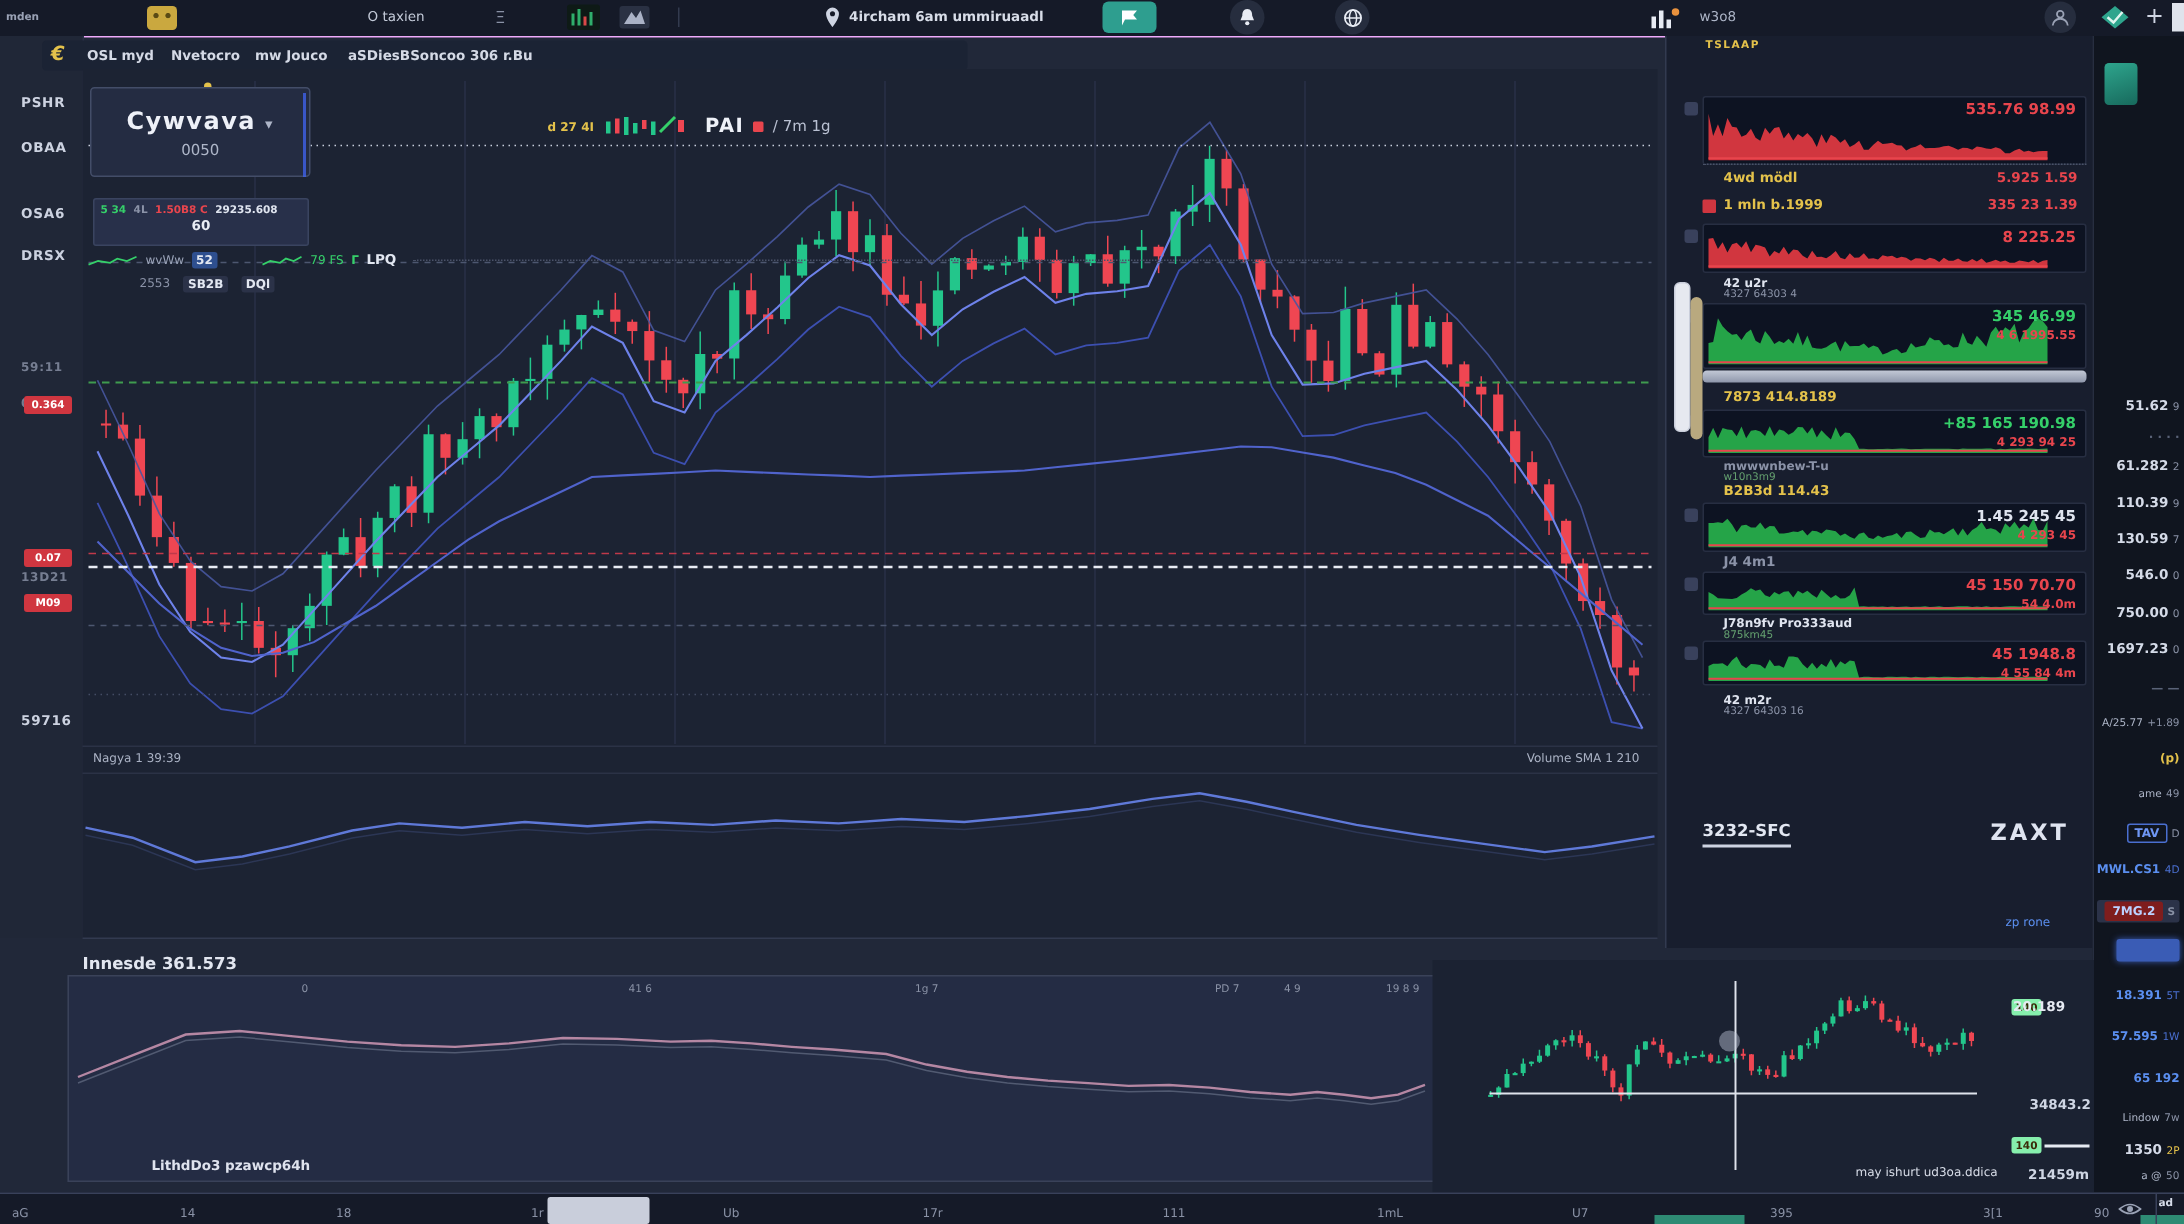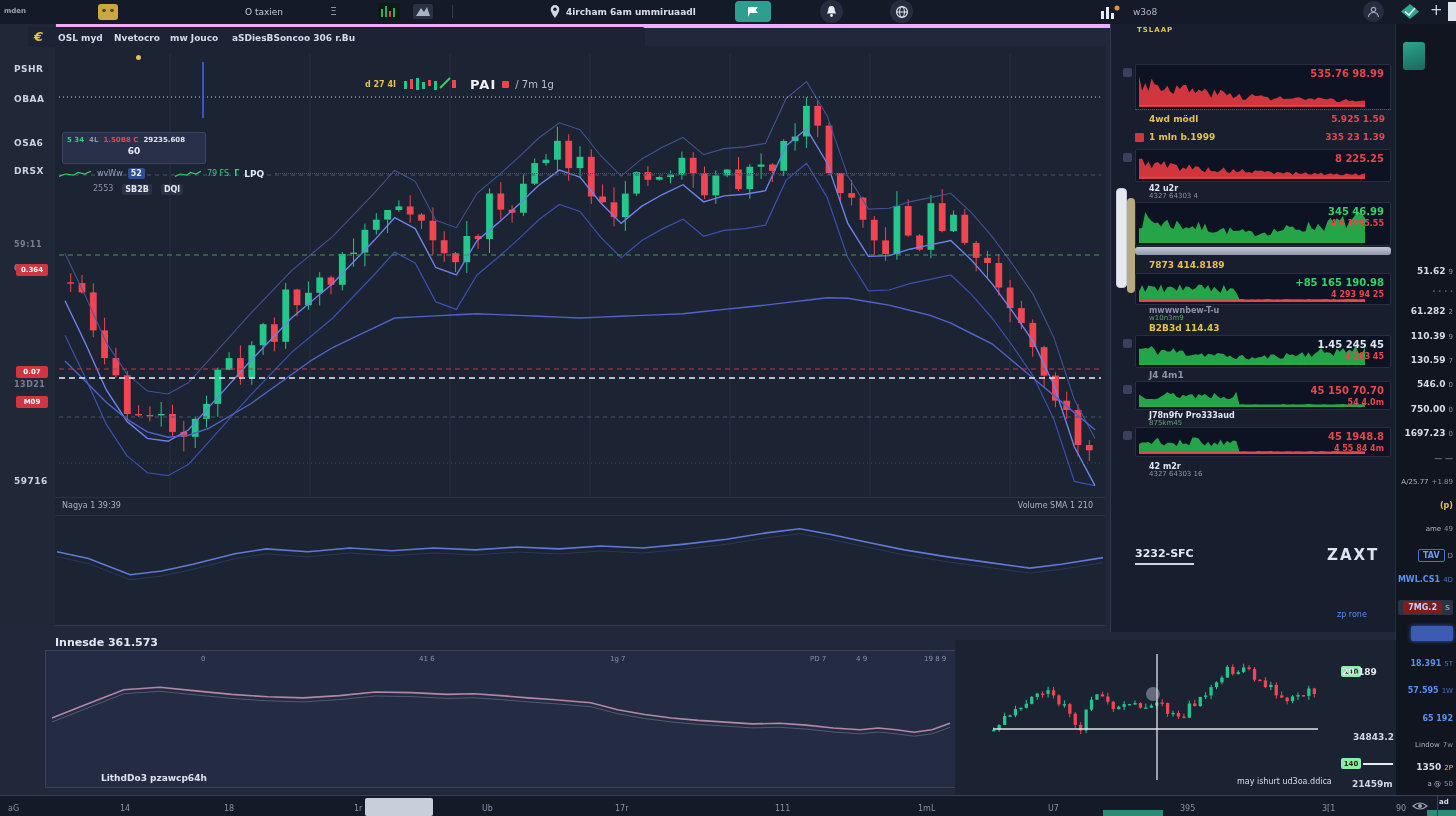--- a/index.html
+++ b/index.html
@@ -3,21 +3,21 @@
 <meta charset="utf-8">
 <style>
   html,body{margin:0;padding:0;background:#11151f;}
   #app{position:relative;width:1456px;height:816px;overflow:hidden;background:#212839;
        font-family:"DejaVu Sans","Liberation Sans",sans-serif;color:#cfd5e3;}
   .t{position:absolute;white-space:nowrap;line-height:1;}
   .abs{position:absolute;}
   svg{display:block;}
 
   
-  #topbar{position:absolute;left:0;top:0;width:1456px;height:24px;background:#151a28;border-bottom:4px solid #f0abfc;text-align:center;}
+  #topbar{position:absolute;left:0;top:0;width:1456px;height:24px;background:#151a28;border-bottom:1px solid #f0abfc;text-align:center;}
   .tb-circle{position:absolute;top:0;width:23px;height:23px;border-radius:50%;background:#262d3e;display:flex;align-items:center;justify-content:center;}
   #flag-btn{position:absolute;left:735px;top:1px;width:36px;height:21px;border-radius:4px;background:#2e9e8f;display:flex;align-items:center;justify-content:center;}
   #brand-logo{position:absolute;left:98px;top:4px;width:20px;height:16px;border-radius:3px;background:#caa83f;
      background-image:radial-gradient(circle at 30% 40%,#5a4a14 1.5px,transparent 2px),radial-gradient(circle at 70% 40%,#5a4a14 1.5px,transparent 2px);}
   #mini-chart-ic{position:absolute;left:378px;top:3px;width:22px;height:17px;background:#0e1a16;border-radius:2px;overflow:hidden;}
   #mountain-ic{position:absolute;left:413px;top:4px;width:20px;height:15px;background:#2a3143;border-radius:2px;display:flex;align-items:center;justify-content:center;}
   #stats-ic{position:absolute;left:1100px;top:4px;width:20px;height:15px;}
   #corner-box{position:absolute;left:1448px;top:2px;width:8px;height:19px;background:#dfe3ec;}
 
   
@@ -401,20 +401,24 @@
         <polyline fill="none" stroke="#5063cc" stroke-width="1.4" points="10.0,315.0 30.6,335.6 51.2,356.3 71.8,373.1 92.4,385.9 113.0,391.3 133.6,389.2 154.2,382.1 174.8,370.0 195.4,358.0 216.0,343.3 236.6,328.5 257.2,313.8 277.8,301.5 298.4,291.7 319.0,281.8 339.6,272.0 360.2,270.9 380.8,269.9 401.4,268.8 422.0,267.7 442.6,268.6 463.2,269.4 483.8,270.3 504.4,271.1 525.0,272.0 545.6,271.1 566.2,270.3 586.8,269.4 607.4,268.6 628.0,267.7 648.6,265.5 669.2,263.4 689.8,261.3 710.4,259.1 731.0,256.6 751.6,254.2 772.2,251.7 792.8,252.2 813.4,255.7 834.0,259.1 854.6,264.3 875.2,269.4 895.8,277.2 916.4,287.5 937.0,297.8 957.6,315.0 978.2,332.2 998.8,349.4 1019.4,366.6 1040.0,383.8 "></polyline>
         <line x1="4" x2="1046" y1="51" y2="51" stroke="#c8cfdd" stroke-width="1" stroke-dasharray="1,3"></line>
         <line x1="4" x2="1046" y1="129" y2="129" stroke="#4d5770" stroke-width="1" stroke-dasharray="4,4"></line>
         <line x1="4" x2="1046" y1="209" y2="209" stroke="#3f9b4f" stroke-width="1.2" stroke-dasharray="5,4"></line>
         <line x1="4" x2="1046" y1="323" y2="323" stroke="#c0394a" stroke-width="1.1" stroke-dasharray="5,4"></line>
         <line x1="4" x2="1046" y1="332" y2="332" stroke="#e8ecf4" stroke-width="1.6" stroke-dasharray="6,4"></line>
         <line x1="4" x2="1046" y1="371" y2="371" stroke="#4d5770" stroke-width="1" stroke-dasharray="4,4"></line>
         <line x1="4" x2="1046" y1="417" y2="417" stroke="#434c64" stroke-width="1" stroke-dasharray="1,3"></line>
       </svg>
     <div id="gold-dot"></div>
+    <div id="symbol-box">
+      <div class="sym"><span>Cywvava</span><span class="chev">▾</span></div>
+      <div class="sub">0050</div>
+    </div>
     <div id="blue-accent"></div>
     <div id="title-cluster">
       <span class="gold">d 27 4I</span>
       <svg width="62" height="16">
         <rect x="2" y="5" width="3" height="8" fill="#23c68b"></rect>
           <rect x="8" y="3" width="3" height="10" fill="#ef4652"></rect>
         <rect x="14" y="2" width="3" height="12" fill="#23c68b"></rect>
           <rect x="20" y="6" width="3" height="7" fill="#23c68b"></rect>
         <rect x="26" y="4" width="3" height="6" fill="#ef4652"></rect>
           <rect x="32" y="5" width="3" height="9" fill="#23c68b"></rect>

